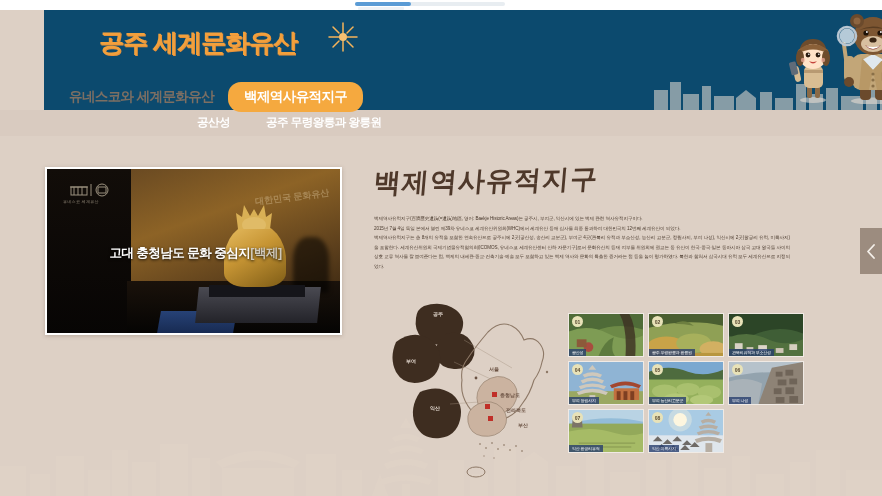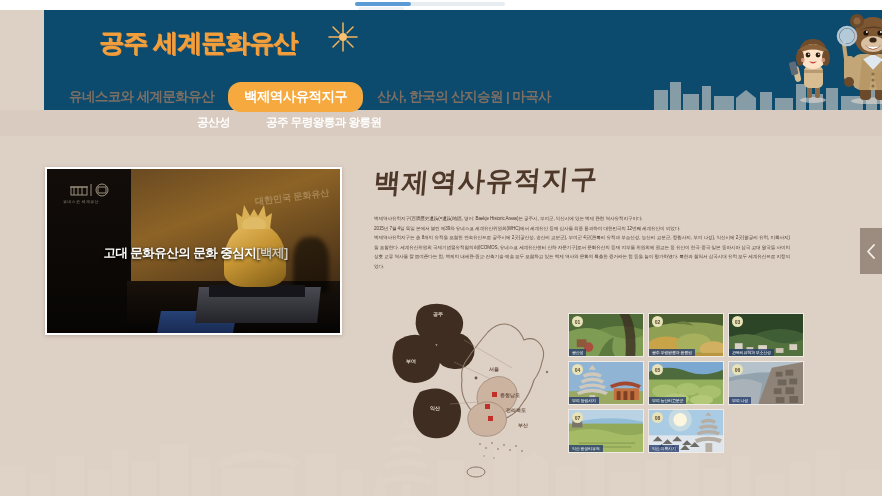--- a/index.html
+++ b/index.html
@@ -407,21 +407,20 @@
         <rect x="63" y="34" width="4" height="20" rx="2" fill="#c2a678" transform="rotate(-8 65 44)"></rect>
         <circle cx="67" cy="28" r="9" fill="none" stroke="#b8c6d2" stroke-width="2.6"></circle>
         <circle cx="67" cy="28" r="7.4" fill="#dbe6ef" opacity=".82"></circle>
       </g>
     </svg>
   </div>
 
   <div class="mainnav">
     <div class="nav-item">유네스코와 세계문화유산</div>
     <div class="nav-item active">백제역사유적지구</div>
-    <div class="nav-item">산사, 한국의 산지승원 | 마곡사</div>
   </div>
 
   <div class="subnav">
     <div class="subnav-inner">
       <div class="subnav-item">공산성</div>
       <div class="subnav-item">공주 무령왕릉과 왕릉원</div>
     </div>
   </div>
 
   <div class="body-area">
@@ -497,21 +496,21 @@
         <line x1="9" y1="5" x2="9" y2="13"></line>
         <line x1="13" y1="5" x2="13" y2="13"></line>
         <line x1="22" y1="2" x2="22" y2="14"></line>
         <circle cx="33" cy="8" r="6"></circle>
         <rect x="29" y="5" width="8" height="6"></rect>
       </g>
     </svg>
     <div class="v-logo-txt">유네스코 세계유산</div>
     <div class="v-rtext">대한민국 문화유산</div>
     <div class="v-caption">
-      <span>고대 문화유산의 문화 중심지</span><span class="tagword">[백제]</span>
+      <span>고대 충청남도 문화 중심지</span><span class="tagword">[백제]</span>
     </div>
   </div>
 
   <div class="calli">백제역사유적지구</div>
 
   <div class="desc">
     <p>백제역사유적지구(百濟歷史遺蹟(=遺蹟)地區, 영어: Baekje Historic Areas)는 공주시, 부여군, 익산시에 있는 백제 관련 역사유적지구이다.</p>
     <p>2015년 7월 4일 독일 본에서 열린 제39차 유네스코 세계유산위원회(WHC)에서 세계유산 등재 심사를 최종 통과하여 대한민국의 12번째 세계유산이 되었다.</p>
     <p>백제역사유적지구는 총 8개의 유적을 포함한 연속유산으로 공주시에 2곳(공산성, 송산리 고분군), 부여군 4곳(관북리 유적과 부소산성, 능산리 고분군, 정림사지, 부여 나성), 익산시에 2곳(왕궁리 유적, 미륵사지)을 포함한다. 세계유산위원회 국제기념물유적협의회(ICOMOS, 유네스코 세계유산센터 산하 자문기구)로서 문화유산의 등재 여부를 위원회에 권고는 동 유산이 한국·중국·일본 동아시아 삼국 고대 왕국들 사이의 상호 교류 역사를 잘 보여준다는 점, 백제의 내세관·종교·건축기술·예술 모두 포함하고 있는 백제 역사와 문화의 특출한 증거라는 점 등을 높이 평가하였다. 북한과 합쳐서 삼국시대 유적 모두 세계유산으로 지정되었다.</p>
   </div>

